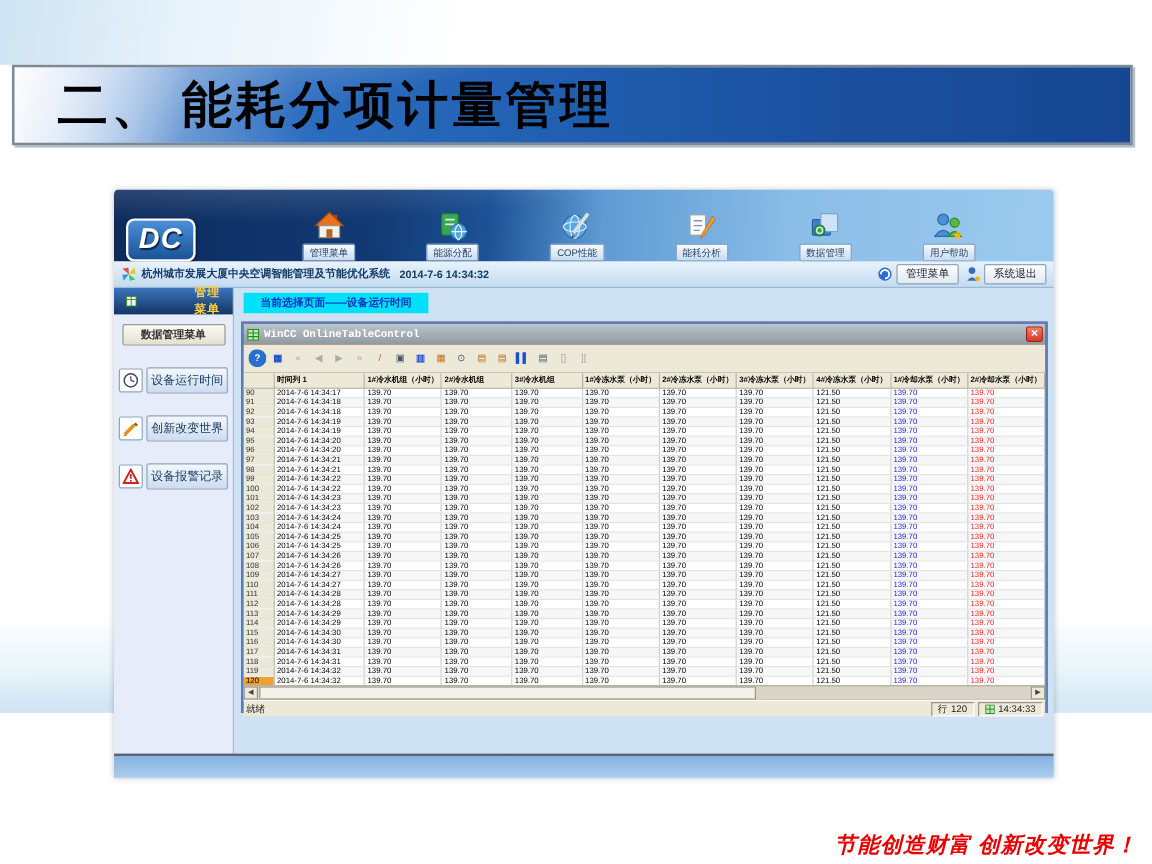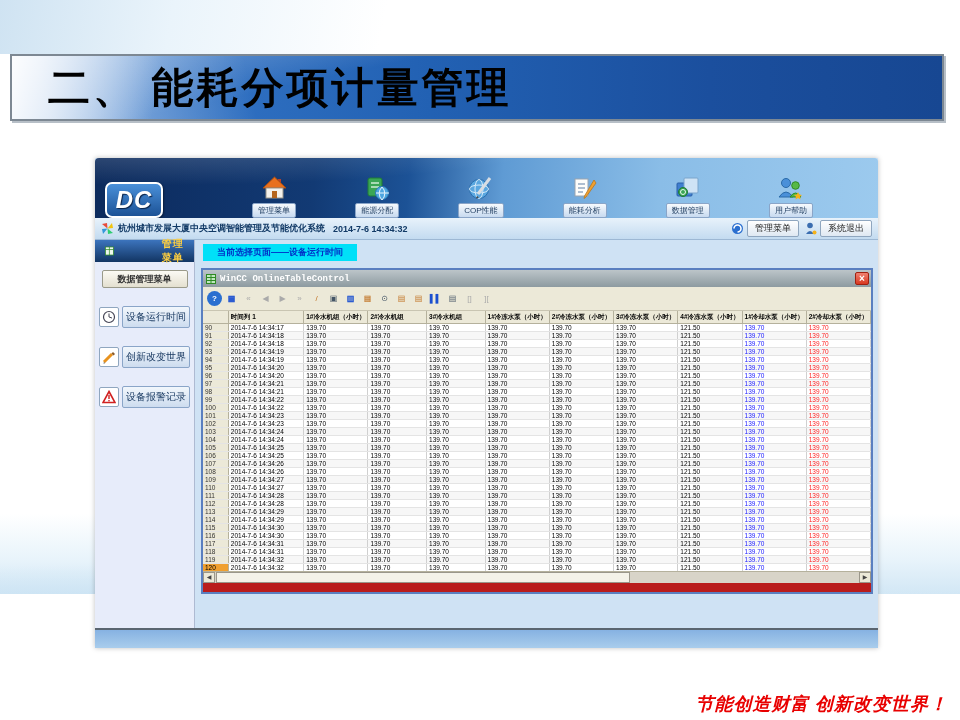--- a/index.html
+++ b/index.html
@@ -758,20 +758,36 @@
                 </tbody>
               </table>
           </div>
 
           <div class="hscroll">
             <span class="hs-arrow hs-left">◀</span>
             <div class="hs-thumb"></div>
             <span class="hs-arrow hs-right">▶</span>
           </div>
 
+          <div class="wincc-status">
+            <span>就绪</span>
+            <span class="sp"></span>
+            <span class="st-cell">
+              <span>行</span>
+              <span>120</span>
+            </span>
+            <span class="st-cell">
+              <svg width="8" height="8" viewBox="0 0 10 10">
+                <rect x="0.5" y="0.5" width="9" height="9" fill="#bfe8bf" stroke="#2f8a24"></rect>
+                <line x1="0.5" y1="5" x2="9.5" y2="5" stroke="#2f8a24"></line>
+                <line x1="5" y1="0.5" x2="5" y2="9.5" stroke="#2f8a24"></line>
+              </svg>
+              <span>14:34:33</span>
+            </span>
+          </div>
         </div>
       </div>
     </div>
 
     <div class="app-footer"></div>
   </div>
 
   <div class="slogan">节能创造财富 创新改变世界！</div>
 </div>
 

